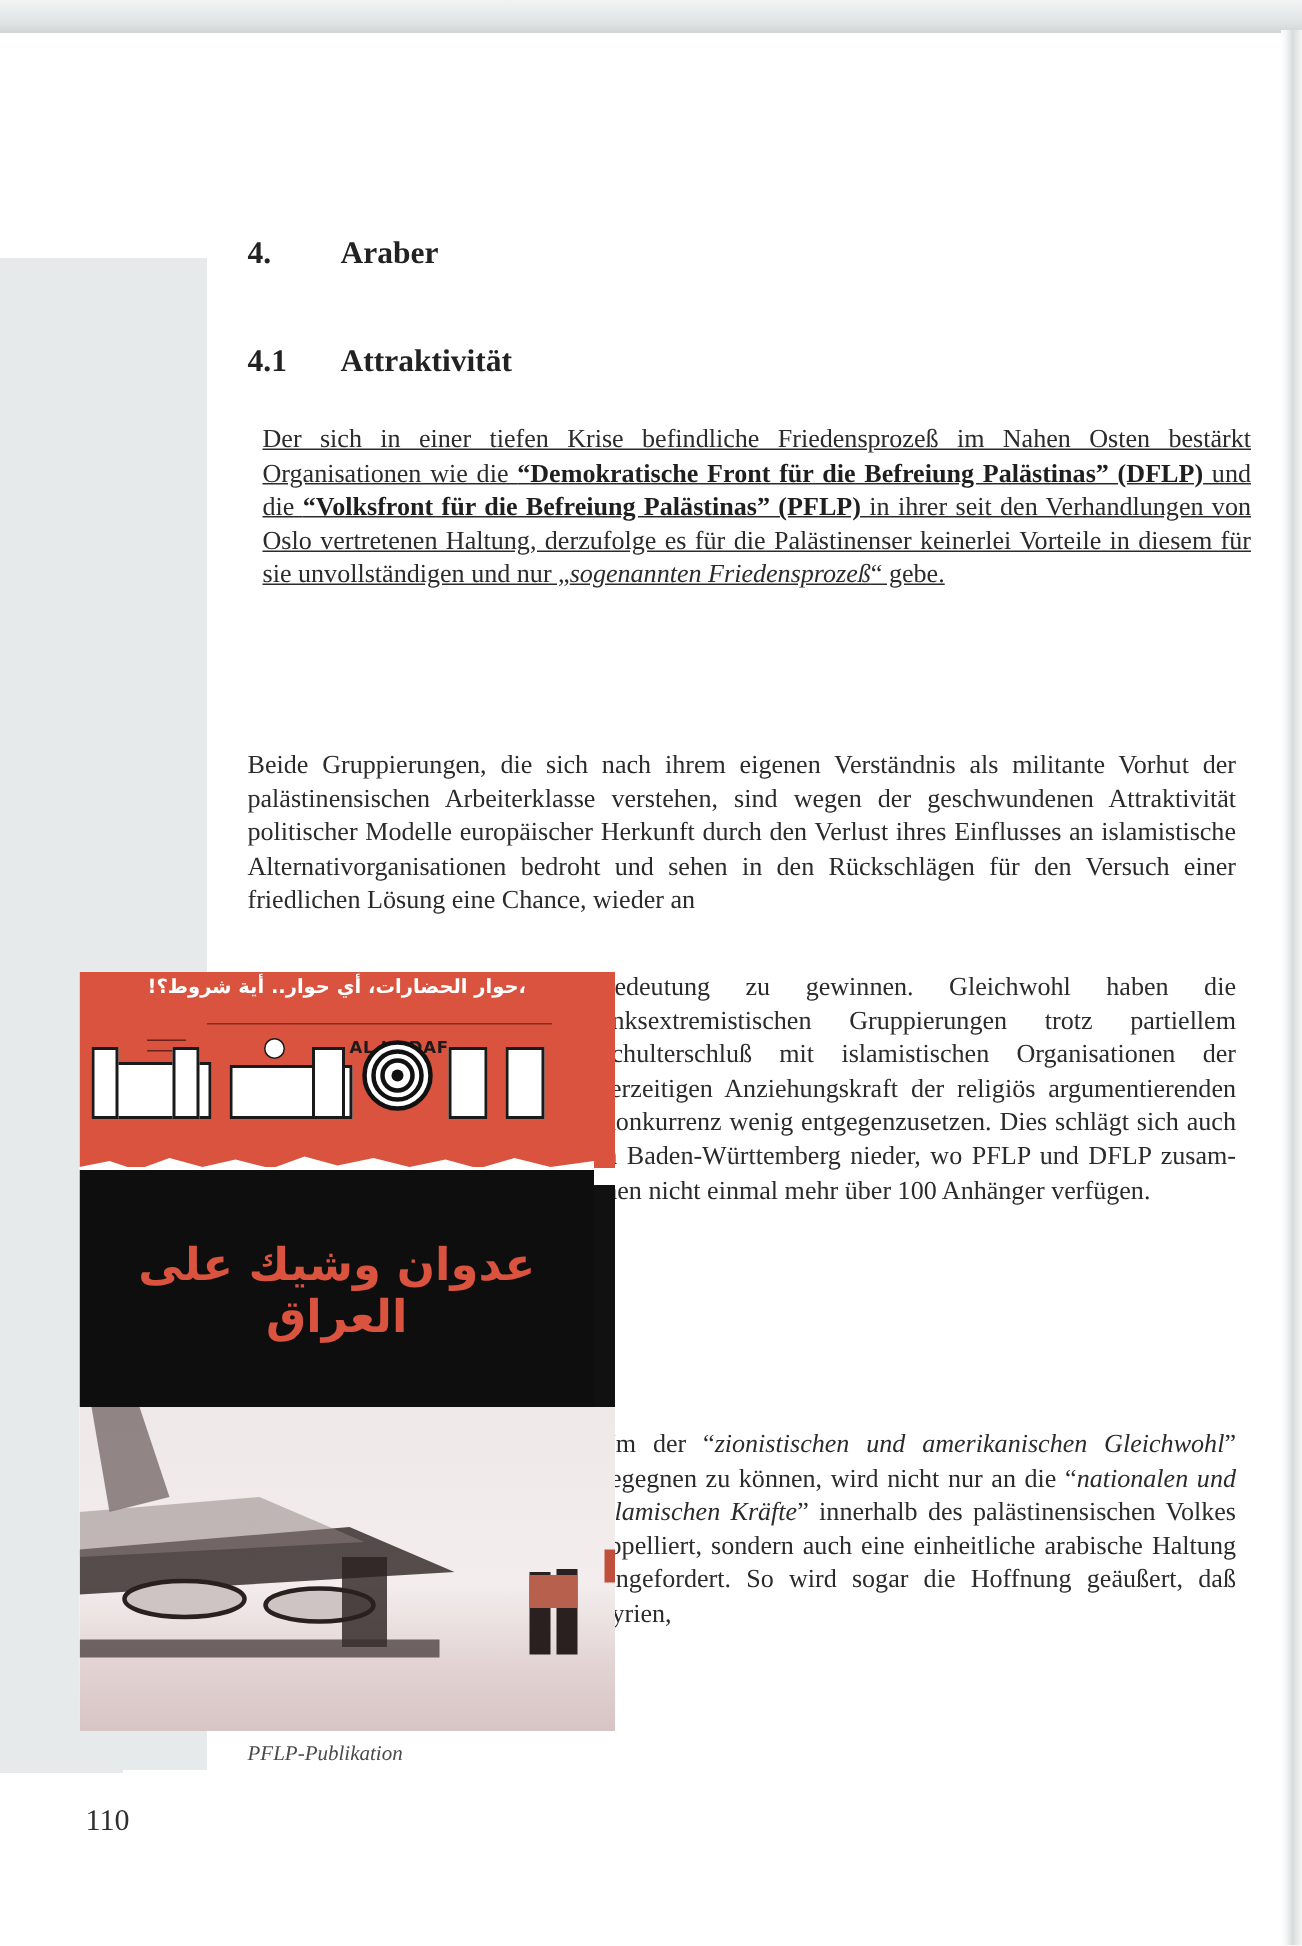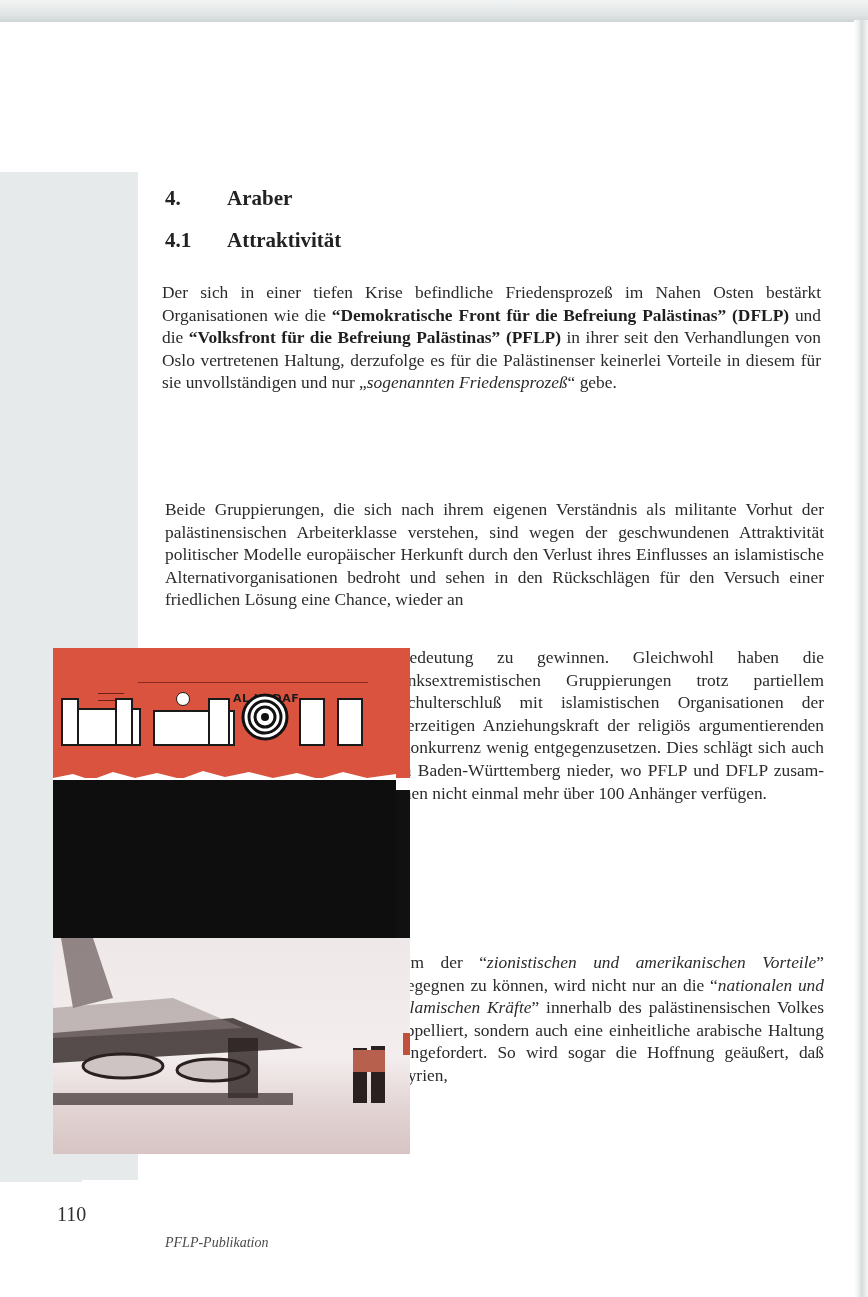--- a/index.html
+++ b/index.html
@@ -25,31 +25,31 @@
     .margin-band-lower {
       position: absolute; left: 0; top: 1150px; width: 82px; height: 32px;
       background: #e6eaea;
     }
 
     .heading {
       position: absolute; left: 165px; font-weight: bold; font-size: 21px;
       color: #222;
     }
     .heading .num { display: inline-block; width: 62px; }
-    #h-chapter { top: 186px; }
+    #h-chapter { top: 156px; }
     #h-section { top: 228px; }
 
     .para {
       position: absolute; font-size: 17.4px; line-height: 22.6px;
       text-align: justify; color: #2b2b2b;
     }
     .para b { font-weight: bold; color: #1f1f1f; }
     .para i { font-style: italic; }
 
-    #p1 { left: 162px; top: 281px; width: 659px; }
+    #p1 { left: 175px; top: 281px; width: 659px; text-decoration: underline; }
     #p2 { left: 165px; top: 498px; width: 659px; }
     #p2-cont { left: 398px; top: 646px; width: 426px; }
     #p3 { left: 398px; top: 951px; width: 426px; }
 
     
     .figure {
       position: absolute; left: 53px; top: 648px; width: 357px; height: 506px;
       background: #ffffff; overflow: hidden;
     }
     .cover-red {
@@ -97,21 +97,21 @@
       position: absolute; left: 0; top: 178px; width: 343px; text-align: center;
       color: #d9533f; font-family: "DejaVu Sans", sans-serif; font-weight: bold; font-size: 30px;
       direction: rtl;
     }
     .photo {
       position: absolute; left: 0; top: 290px; width: 357px; height: 216px;
       background: linear-gradient(#efe8e8, #f3eded 55%, #e2d3d3 80%, #d8c4c4);
     }
 
     .caption {
-      position: absolute; left: 165px; top: 1235px; font-style: italic; font-size: 14px; color: #4a4a4a;
+      position: absolute; left: 165px; top: 1162px; font-style: italic; font-size: 14px; color: #4a4a4a;
     }
     .page-number {
       position: absolute; left: 57px; top: 1203px; font-size: 20px; color: #2f2f2f;
     }
   </style>
 </head>
 <body>
 
 <div class="scan-top"></div>
 <div class="scan-right"></div>
@@ -123,24 +123,25 @@
 </h1>
 <h2 class="heading" id="h-section">
   <span class="num">4.1</span><span>Attraktivität</span>
 </h2>
 
 <p class="para" id="p1"><span>Der sich in einer tiefen Krise befindliche Friedensprozeß im Nahen Osten bestärkt Organisationen wie die </span><b>“Demokratische Front für die Befreiung Palästinas” (DFLP)</b><span> und die </span><b>“Volksfront für die Befreiung Palästinas” (PFLP)</b><span> in ihrer seit den Verhandlungen von Oslo vertretenen Haltung, derzufolge es für die Palästinenser keinerlei Vorteile in diesem für sie unvollständigen und nur „</span><i>sogenannten Friedensprozeß</i><span>“ gebe.</span></p>
 
 <p class="para" id="p2">Beide Gruppierungen, die sich nach ihrem eigenen Verständnis als militante Vorhut der palästinensischen Arbeiterklasse verstehen, sind wegen der geschwundenen Attraktivität politischer Modelle europäischer Herkunft durch den Verlust ihres Einflusses an islamistische Alternativorganisationen bedroht und sehen in den Rückschlägen für den Versuch einer friedlichen Lösung eine Chance, wieder an</p>
 <p class="para" id="p2-cont">Bedeutung zu gewinnen. Gleichwohl haben die linksextremistischen Grup­pierungen trotz partiellem Schulter­schluß mit islamistischen Organisatio­nen der derzeitigen Anziehungskraft der religiös argumentierenden Konkur­renz wenig entgegenzusetzen. Dies schlägt sich auch in Baden-Württem­berg nieder, wo PFLP und DFLP zusam­men nicht einmal mehr über 100 An­hänger verfügen.</p>
 
-<p class="para" id="p3"><span>Um der “</span><i>zionistischen und amerikani­schen Vorteile</i><span>” begegnen zu kön­nen, wird nicht nur an die “</span><i>nationalen und islamischen Kräfte</i><span>” innerhalb des palästinensischen Volkes appelliert, sondern auch eine einheitliche arabi­sche Haltung eingefordert. So wird so­gar die Hoffnung geäußert, daß Syrien,</span></p>
+<p class="para" id="p3"><span>Um der “</span><i>zionistischen und amerikani­schen Gleichwohl</i><span>” begegnen zu kön­nen, wird nicht nur an die “</span><i>nationalen und islamischen Kräfte</i><span>” innerhalb des palästinensischen Volkes appelliert, sondern auch eine einheitliche arabi­sche Haltung eingefordert. So wird so­gar die Hoffnung geäußert, daß Syrien,</span></p>
 
 <div class="figure">
   <div class="cover-red">
+    <div class="cover-headline">،حوار الحضارات، أي حوار.. أية شروط؟!</div>
     <div class="cover-rule"></div>
     <div class="cover-small-lines"></div>
     <div class="cover-brand">AL HADAF</div>
     <div class="cover-dot"></div>
 
     <div class="logo-block" style="left:8px;top:60px;width:80px;height:38px;"></div>
     <div class="logo-block" style="left:8px;top:50px;width:18px;height:48px;"></div>
     <div class="logo-block" style="left:62px;top:50px;width:18px;height:48px;"></div>
     <div class="logo-block" style="left:100px;top:62px;width:82px;height:36px;"></div>
     <div class="logo-block" style="left:155px;top:50px;width:22px;height:48px;"></div>
@@ -150,20 +151,21 @@
       <circle cx="24" cy="24" r="10" fill="none" stroke="#111" stroke-width="3"></circle>
       <circle cx="24" cy="24" r="4" fill="#111"></circle>
     </svg>
     <div class="logo-block" style="left:246px;top:50px;width:26px;height:48px;"></div>
     <div class="logo-block" style="left:284px;top:50px;width:26px;height:48px;"></div>
   </div>
   <svg class="torn-white" viewBox="0 0 343 30" preserveAspectRatio="none">
     <path d="M0 12 L20 8 L38 14 L60 6 L82 12 L104 7 L128 13 L150 5 L172 11 L196 6 L220 12 L244 7 L266 13 L290 6 L314 12 L343 8 L343 22 L318 26 L296 20 L270 24 L246 18 L222 25 L198 19 L174 24 L150 18 L126 23 L102 17 L78 22 L54 16 L30 21 L0 18 Z" fill="#ffffff"></path>
   </svg>
   <div class="cover-black"></div>
+  <div class="cover-black-headline">عدوان وشيك على العراق</div>
   <div class="spine"></div>
   <div class="photo">
     <svg width="357" height="216" viewBox="0 0 357 216">
       <path d="M8 0 L40 0 L60 60 L20 70 Z" fill="#6a5a5a" opacity="0.7"></path>
       <path d="M0 95 L180 80 L250 110 L0 125 Z" fill="#3a2f2f" opacity="0.85"></path>
       <path d="M0 70 L120 60 L190 90 L0 100 Z" fill="#8f8080" opacity="0.5"></path>
       <ellipse cx="70" cy="128" rx="40" ry="12" fill="#cfc4c4" stroke="#2a2020" stroke-width="3"></ellipse>
       <ellipse cx="160" cy="132" rx="36" ry="11" fill="#cfc4c4" stroke="#2a2020" stroke-width="3"></ellipse>
       <rect x="175" y="100" width="30" height="60" fill="#2a2020" opacity="0.8"></rect>
       <rect x="0" y="155" width="240" height="12" fill="#3a2f2f" opacity="0.7"></rect>

